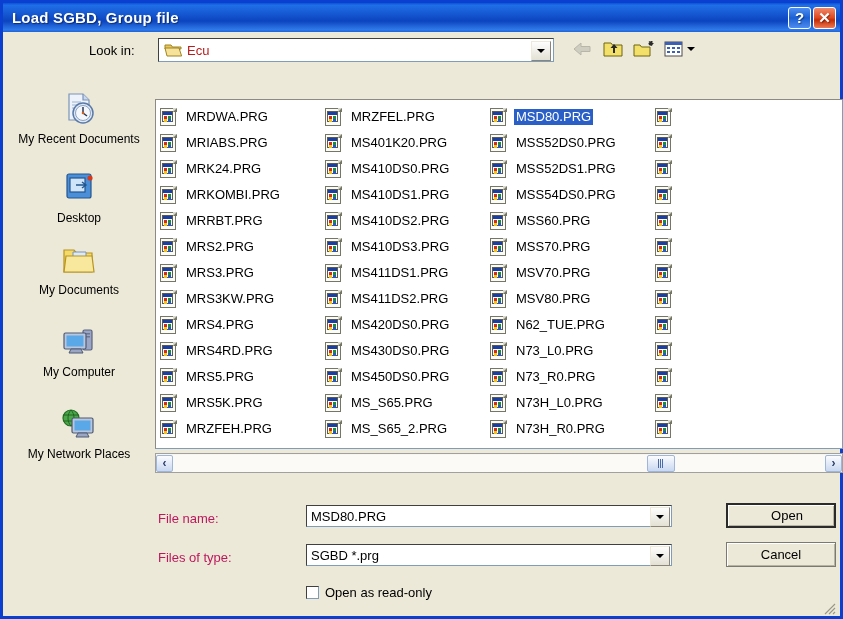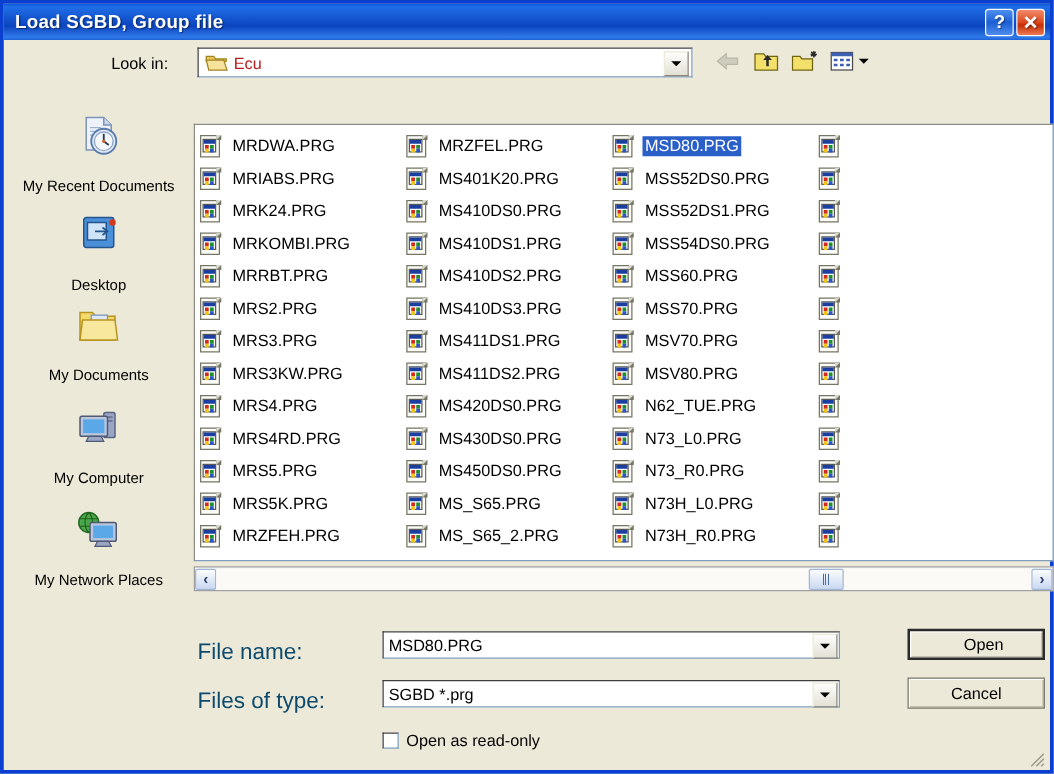--- a/index.html
+++ b/index.html
@@ -136,26 +136,26 @@
 
   
   #places{
     position:absolute;left:8px;top:88px;width:136px;height:398px;
   }
   .place{
     width:136px;height:79px;
     display:flex;flex-direction:column;align-items:center;justify-content:flex-start;
   }
   .place .plabel{
-    font-size:12px;color:#000;text-align:center;line-height:13px;margin-top:14px;
+    font-size:12px;color:#000;text-align:center;line-height:13px;margin-top:4px;
   }
   .picon{width:40px;height:38px;position:relative;}
 
   
-  .brow-label{position:absolute;font-size:18px;color:#0c4a6e;}
+  .brow-label{position:absolute;font-size:13px;color:#be185d;}
   .bfield{
     position:absolute;height:22px;box-sizing:border-box;
     background:#fff;border:1px solid #7f9db9;
     border-top-color:#404040;border-left-color:#404040;
     display:flex;align-items:center;
   }
   .bfield .bval{font-size:13px;color:#000;margin-left:4px;white-space:nowrap;}
   .bfield .barrow{
     position:absolute;right:1px;top:1px;width:18px;height:18px;
     background:linear-gradient(180deg,#fdfdfd,#e3e1d4);

